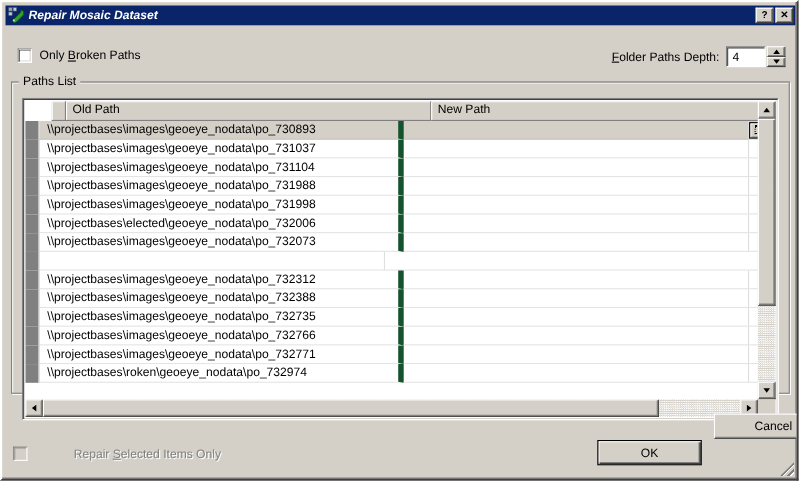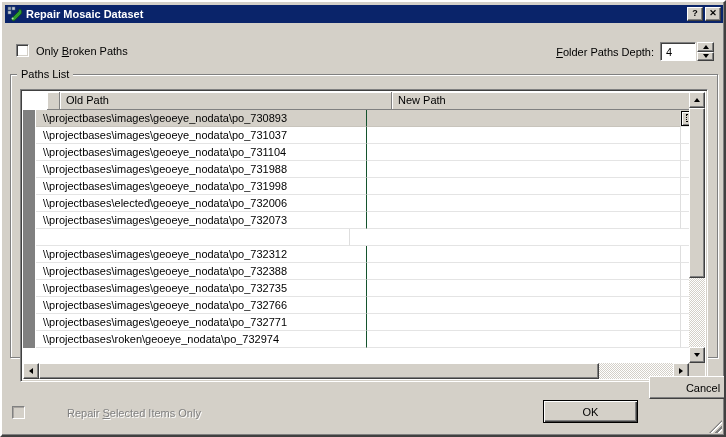--- a/index.html
+++ b/index.html
@@ -10,21 +10,21 @@
     box-shadow: inset -1px -1px 0 #808080, inset 1px 1px 0 #d4d0c8;
     font-size:11px; color:#000; overflow:hidden;
   }
   
   .titlebar {
     position:absolute; left:3px; top:3px; width:718px; height:18px;
     background:#0a246a; display:flex; align-items:center; padding:0 2px;
   }
   .titlebar .win-icon { width:16px; height:16px; margin-right:3px; flex:0 0 auto; }
   .titlebar .title { color:#fff; font-weight:bold; font-size:11px; flex:1 1 auto;
-    white-space:nowrap; overflow:hidden; }
+    white-space:nowrap; overflow:hidden;font-style:italic; }
   .tb-btn {
     width:16px; height:14px; margin-left:2px; background:#d4d0c8;
     border:1px solid; border-color:#ffffff #404040 #404040 #ffffff;
     box-shadow: inset -1px -1px 0 #808080;
     font-size:9px; font-weight:bold; color:#000; line-height:11px; text-align:center;
     cursor:default; flex:0 0 auto;
   }
   
   .checkbox-row { position:absolute; left:14px; top:42px; display:flex; align-items:center; }
   .chkbox {
@@ -72,21 +72,21 @@
     background:#d4d0c8; border-right:1px solid #808080; border-bottom:1px solid #808080;
     box-shadow: inset 1px 1px 0 #ffffff; padding:2px 0 0 6px; white-space:nowrap; overflow:hidden;
   }
   .hcell.corner { width:13px; padding:0; flex:0 0 auto; }
   .hcell.h-old  { width:332px; flex:0 0 auto; }
   .hcell.h-new  { width:314px; flex:0 0 auto; }
   .hcell.h-fill { flex:1 1 auto; border-right:none; padding:0; }
   .t-row { display:flex; height:17px; background:#fff; }
   .rowhdr { width:13px; flex:0 0 auto; background:#808080; border-right:1px solid #ffffff; }
   .cell { line-height:16px; border-bottom:1px solid #e4e4e4; white-space:nowrap; overflow:hidden; }
-  .cell-old { width:331px; flex:0 0 auto; padding-left:7px; border-right:1px solid #14532d; }
+  .cell-old { width:331px; flex:0 0 auto; padding-left:7px; border-right:5px solid #14532d; }
   .cell-new { width:314px; flex:0 0 auto; border-right:1px solid #dedede; }
   .cell-fill { flex:1 1 auto; border-bottom:1px solid #e4e4e4; display:flex; justify-content:flex-end; align-items:center; }
   .t-row.selected { background:#d4d0c8; }
   .t-row.selected .cell { border-bottom-color:#c8c4bc; }
   .browse-btn {
     width:18px; height:15px; margin-right:1px; background:#d4d0c8;
     border:1px solid #000; box-shadow: inset 1px 1px 0 #ffffff, inset -1px -1px 0 #808080;
     display:flex; align-items:center; justify-content:center;
   }
   .browse-btn .dotted { width:8px; height:8px; border:1px dotted #000; }

